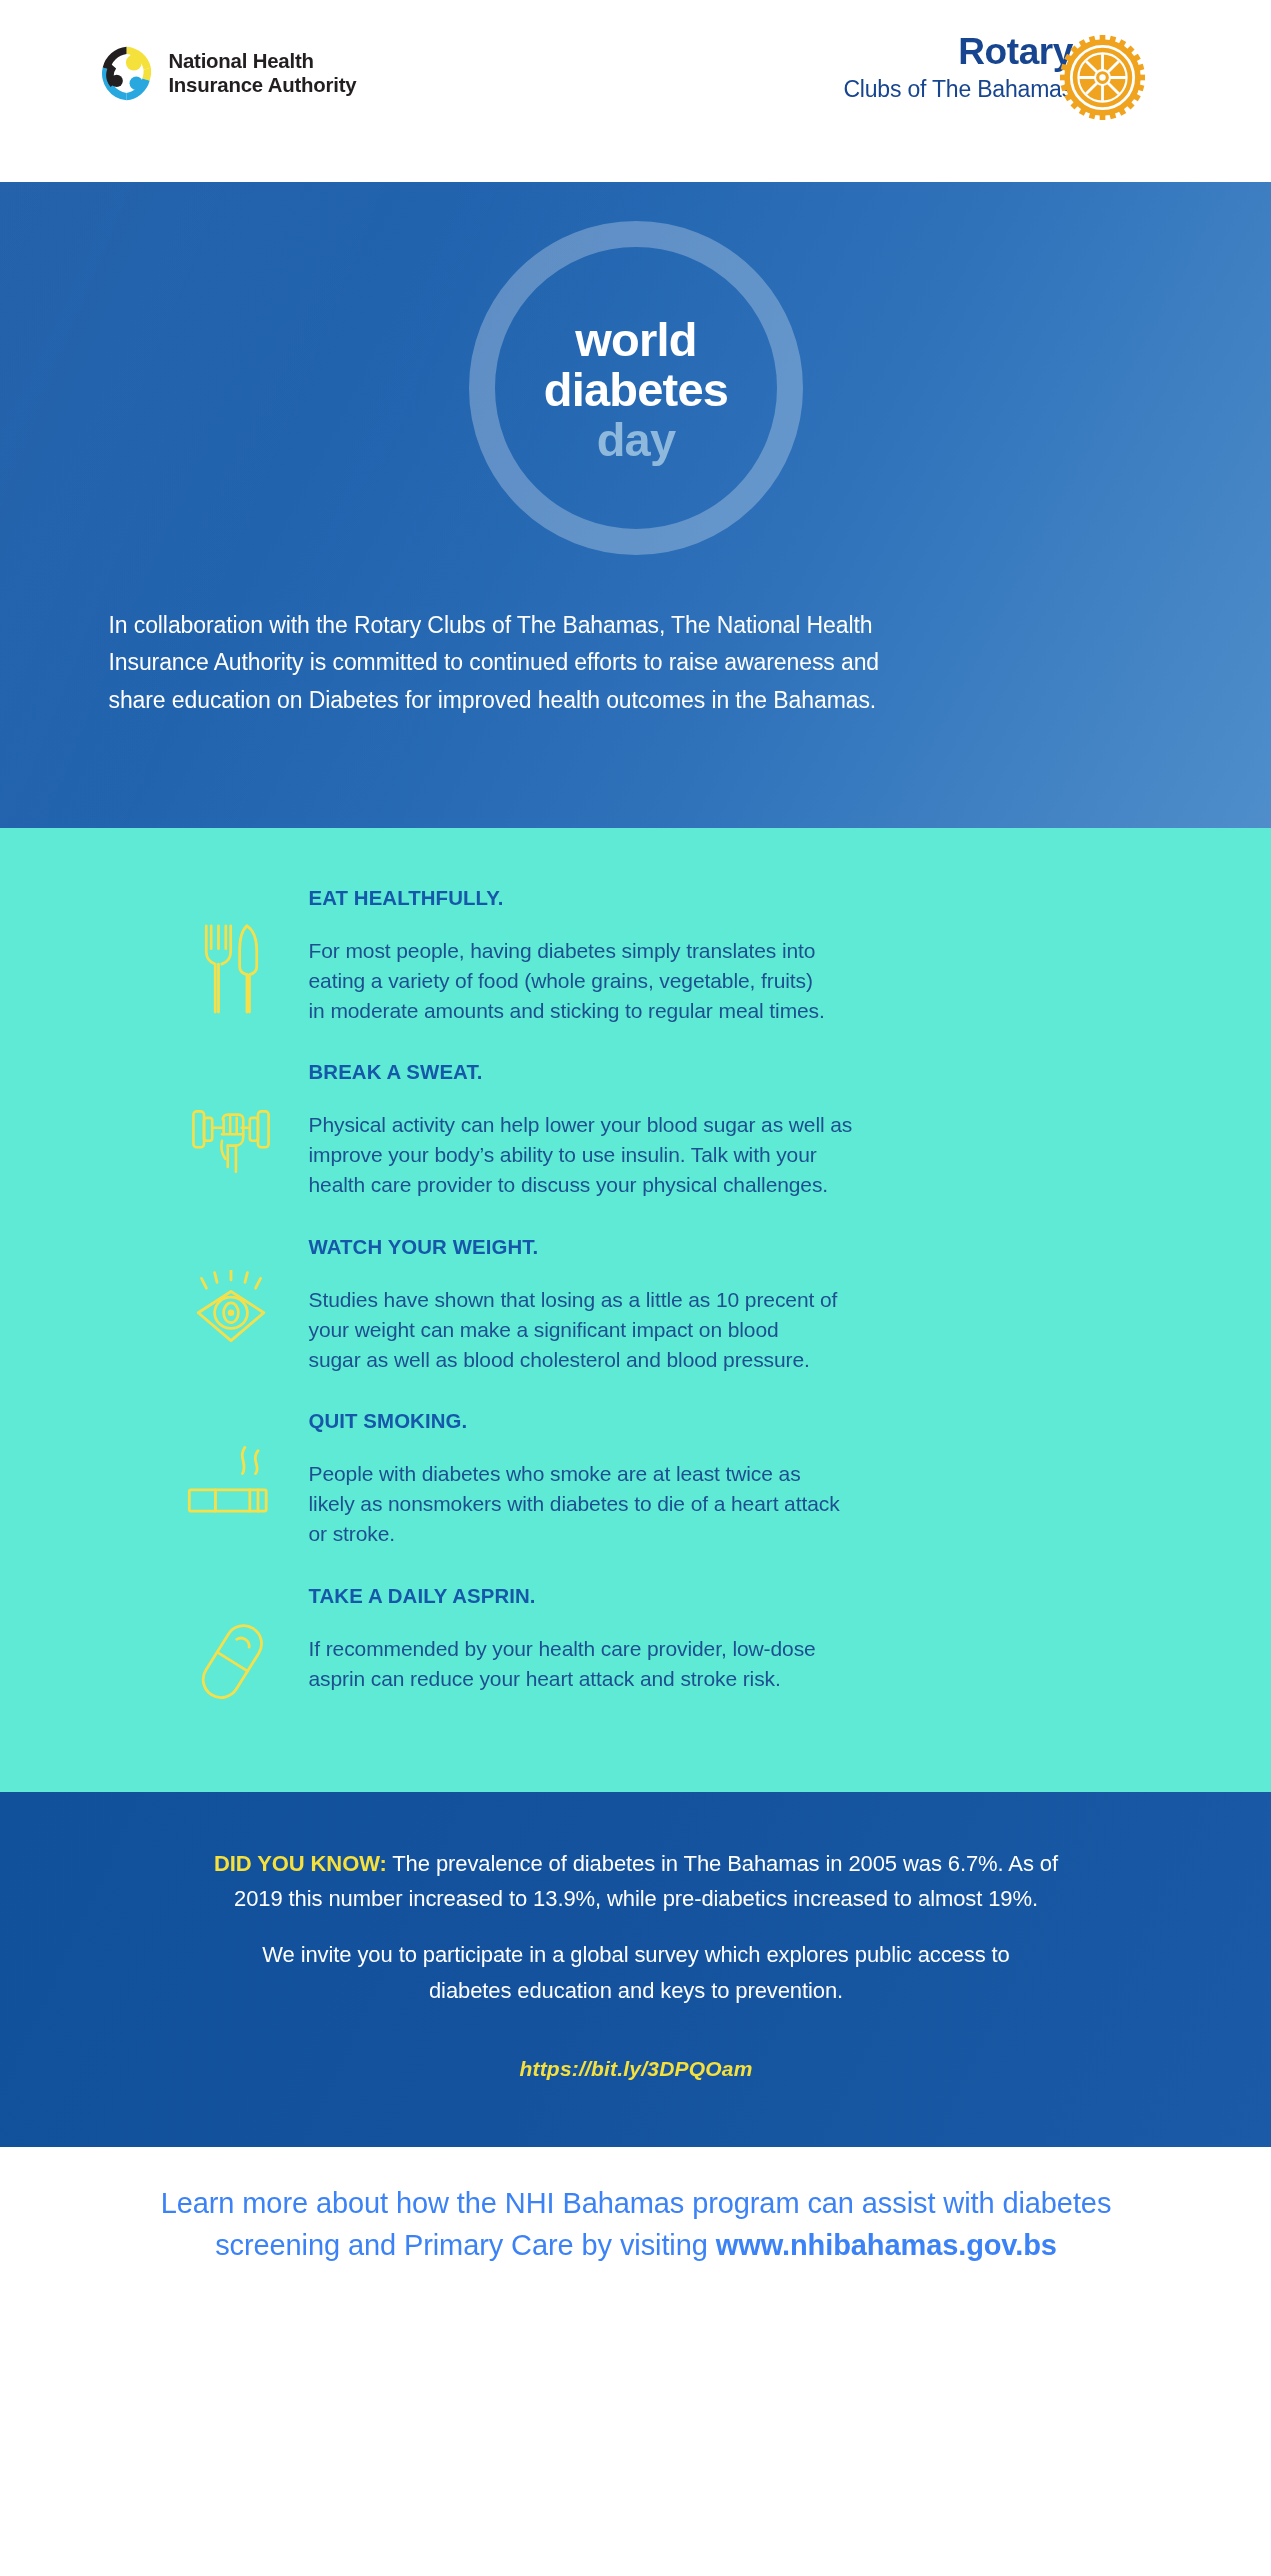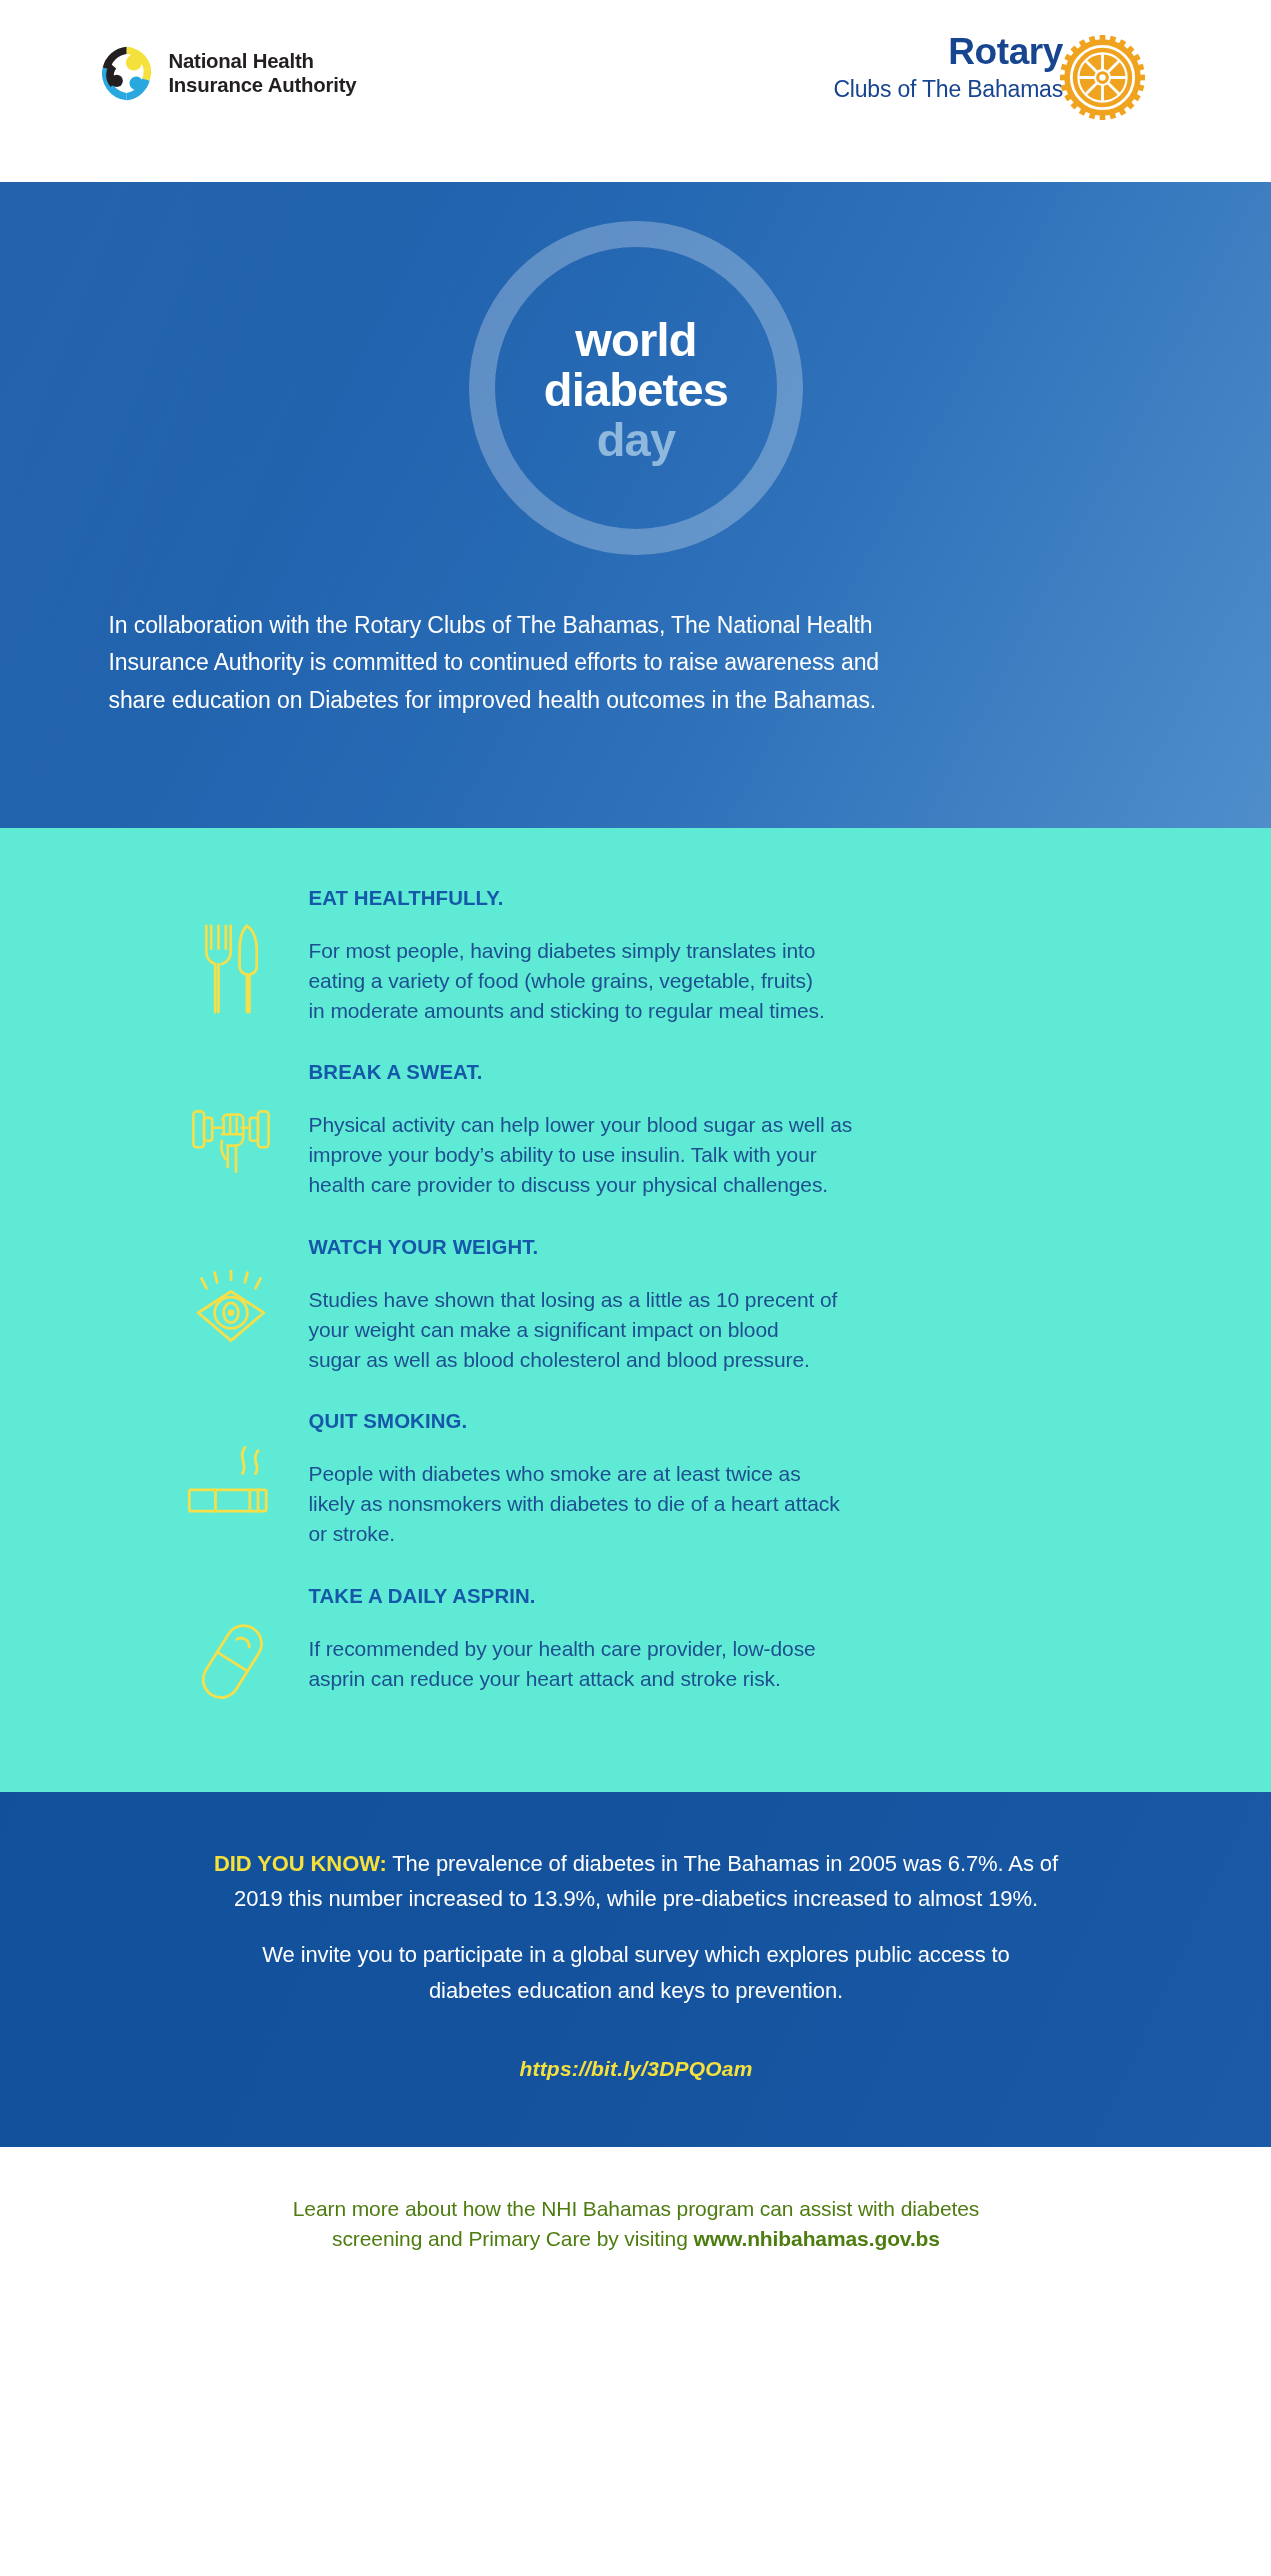--- a/index.html
+++ b/index.html
@@ -41,21 +41,21 @@
 
   .rotary-logo {
     position:absolute;
     left:720px;
     top:33px;
     width:425px;
     height:86px;
   }
   .rotary-text {
     position:absolute;
-    right:82px;
+    right:72px;
     top:0;
     text-align:right;
     width:343px;
   }
   .rotary-word {
     font-size:37px;
     font-weight:bold;
     color:#17458f;
     line-height:1.0;
     letter-spacing:-0.4px;
@@ -202,22 +202,22 @@
   
   .footer {
     background:#ffffff;
     height:155px;
     display:flex;
     align-items:center;
     justify-content:center;
   }
   .footer-p {
     text-align:center;
-    color:#4d7c0f;
-    font-size:21px;
+    color:#3b82f6;
+    font-size:29px;
     line-height:1.45;
     letter-spacing:-0.1px;
   }
   .footer-p div { white-space:nowrap; }
   .footer-url { font-weight:bold; }
 </style>
 </head>
 <body>
 
 <div class="header">

